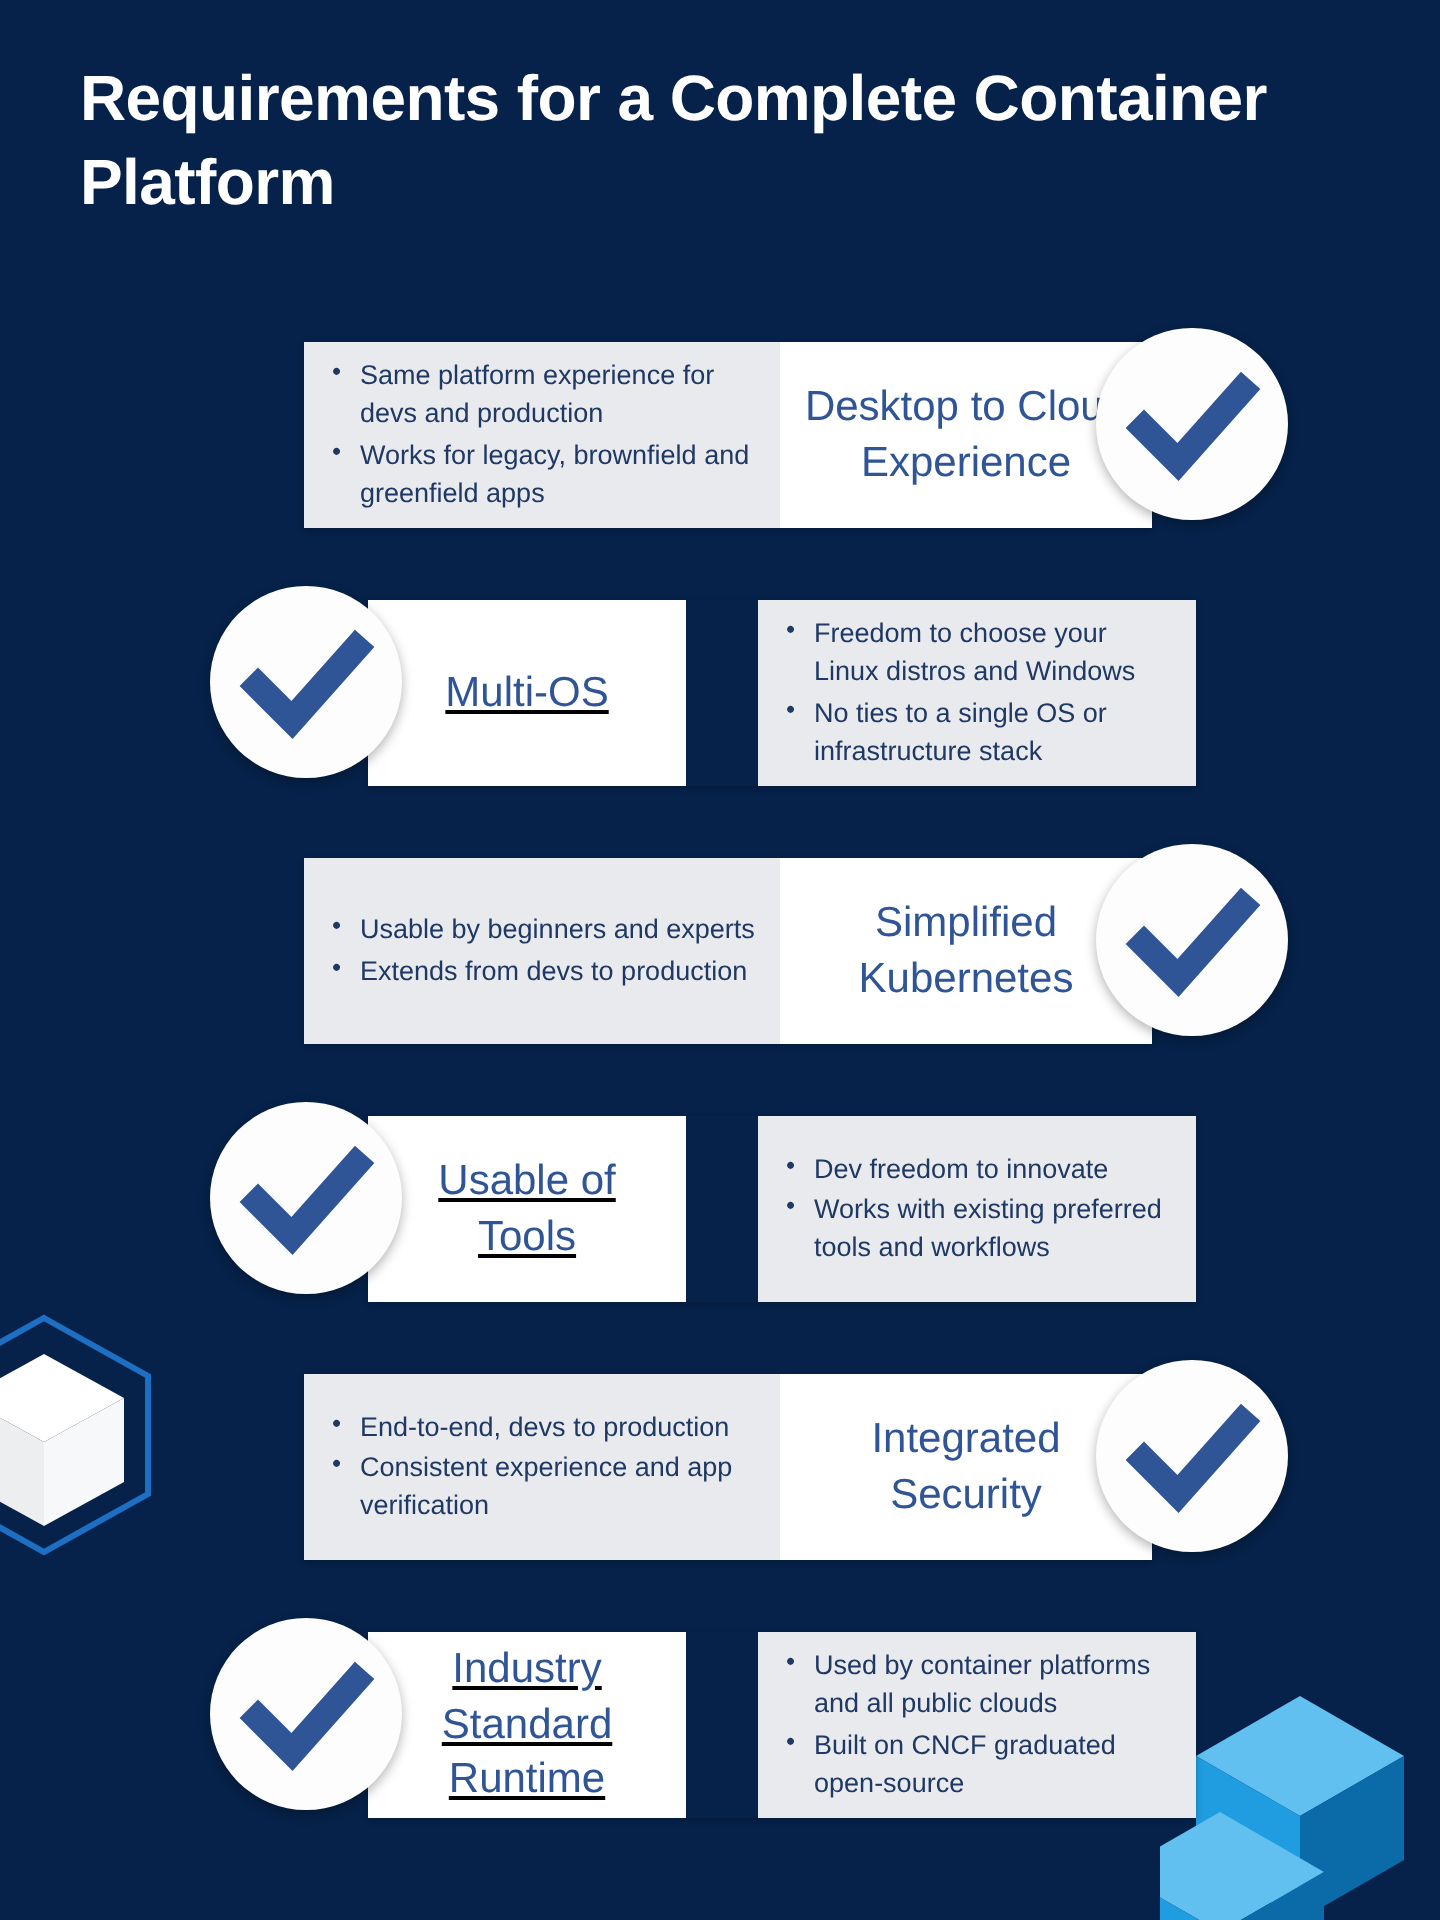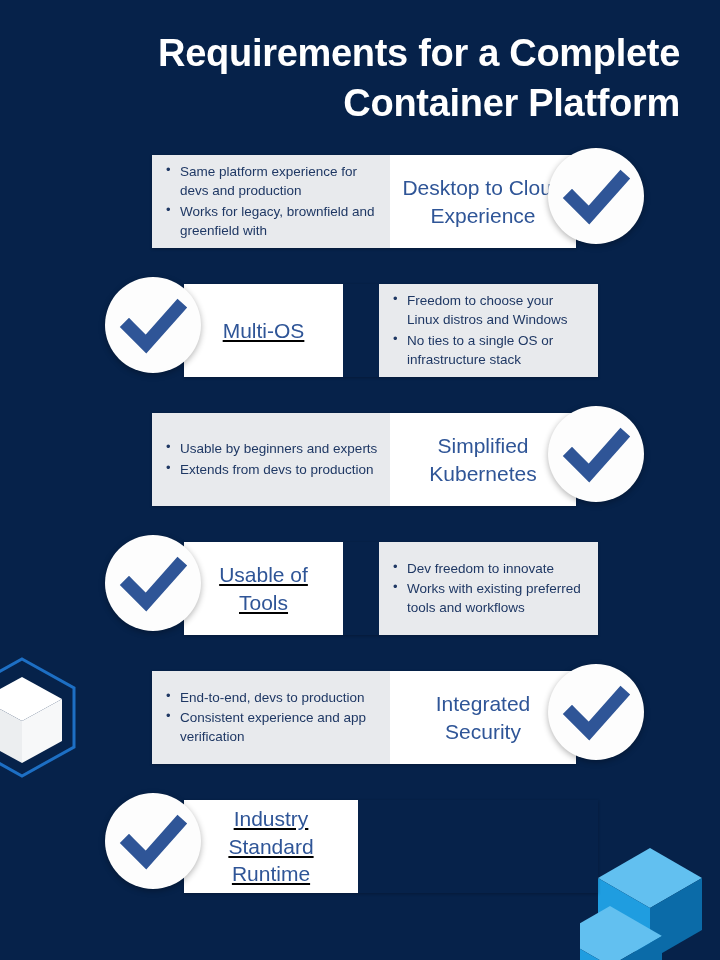--- a/index.html
+++ b/index.html
@@ -33,32 +33,32 @@
     height: 130px;
     pointer-events: none;
   }
 
   
   .title {
     position: absolute;
     top: 28px;
     left: 40px;
     width: 640px;
-    text-align: right;
+    text-align: left;
     color: #ffffff;
-    font-size: 38px;
+    font-size: 32px;
     line-height: 1.32;
     font-weight: bold;
     letter-spacing: -0.3px;
   }
 
   
   .rows {
     position: absolute;
-    top: 148px;
+    top: 164px;
     left: 0;
     width: 720px;
   }
   .row {
     position: relative;
     height: 100px;
     margin-bottom: 29px;
   }
   .panels {
     position: absolute;
@@ -171,21 +171,21 @@
 </div>
 
 <div class="title">Requirements for a Complete Container Platform</div>
 
 <div class="rows">
     <div class="row side-right">
       <div class="panels">
         <div class="panel-bullets">
           <ul class="bullets">
             <li>Same platform experience for devs and production</li>
-            <li>Works for legacy, brownfield and greenfield with</li>
+            <li>Works for legacy, brownfield and greenfield apps</li>
           </ul>
         </div>
         <div class="panel-label">
           <div class="label-text">Desktop to Cloud Experience</div>
         </div>
       </div>
       <div class="check-badge">
         <svg viewBox="0 0 96 96" width="96" height="96">
           <path d="M24 50 L41 67 L73 31" fill="none" stroke="#2f5597" stroke-width="13" stroke-linecap="square" stroke-linejoin="miter"></path>
         </svg>
@@ -261,20 +261,26 @@
         <svg viewBox="0 0 96 96" width="96" height="96">
           <path d="M24 50 L41 67 L73 31" fill="none" stroke="#2f5597" stroke-width="13" stroke-linecap="square" stroke-linejoin="miter"></path>
         </svg>
       </div>
     </div>
     <div class="row side-left">
       <div class="panels">
         <div class="panel-label">
           <div class="label-text">Industry Standard Runtime</div>
         </div>
+        <div class="panel-bullets">
+          <ul class="bullets">
+            <li>Used by container platforms and all public clouds</li>
+            <li>Built on CNCF graduated open-source</li>
+          </ul>
+        </div>
       </div>
       <div class="check-badge">
         <svg viewBox="0 0 96 96" width="96" height="96">
           <path d="M24 50 L41 67 L73 31" fill="none" stroke="#2f5597" stroke-width="13" stroke-linecap="square" stroke-linejoin="miter"></path>
         </svg>
       </div>
     </div>
   </div>
 
 </body></html>

